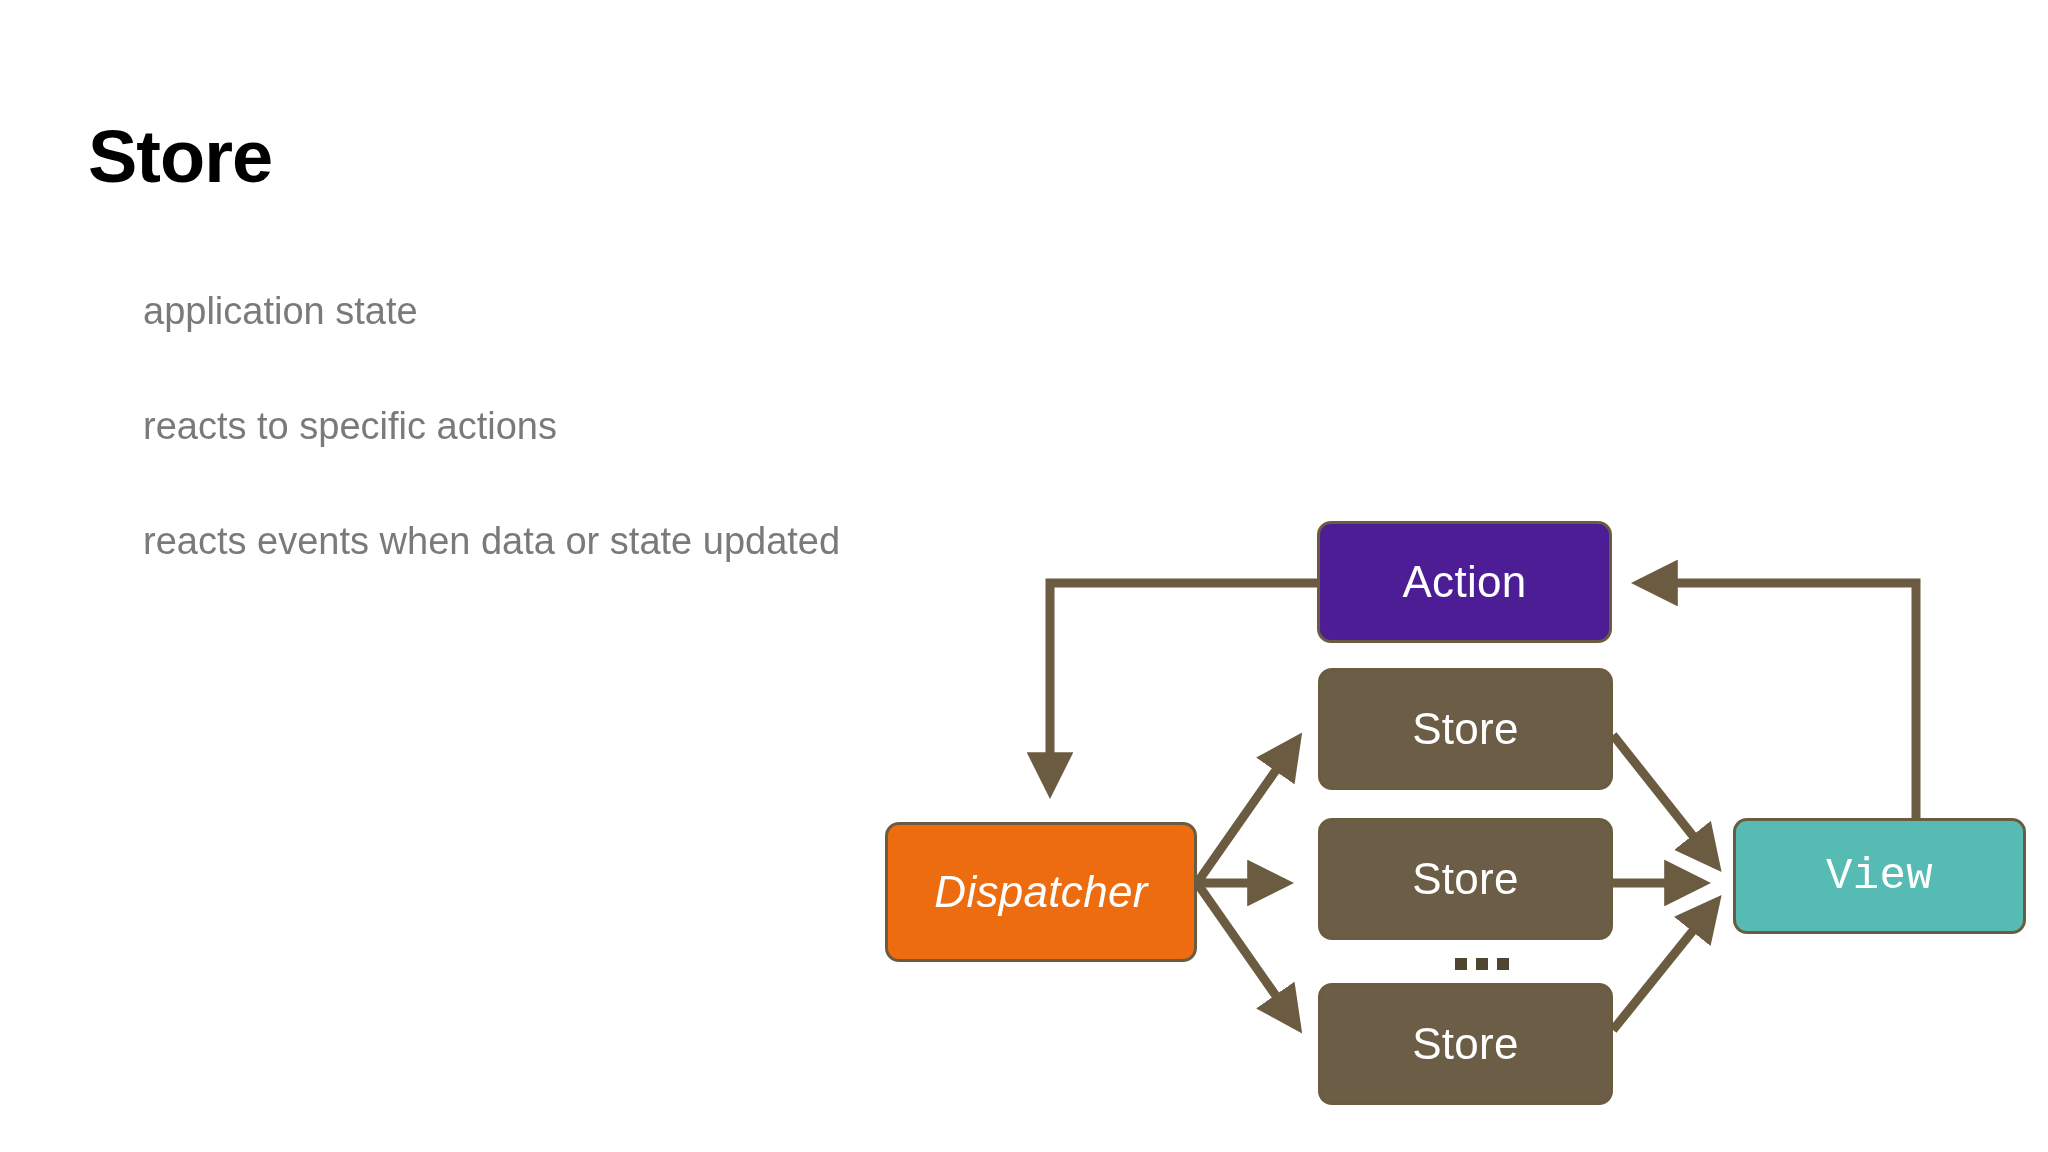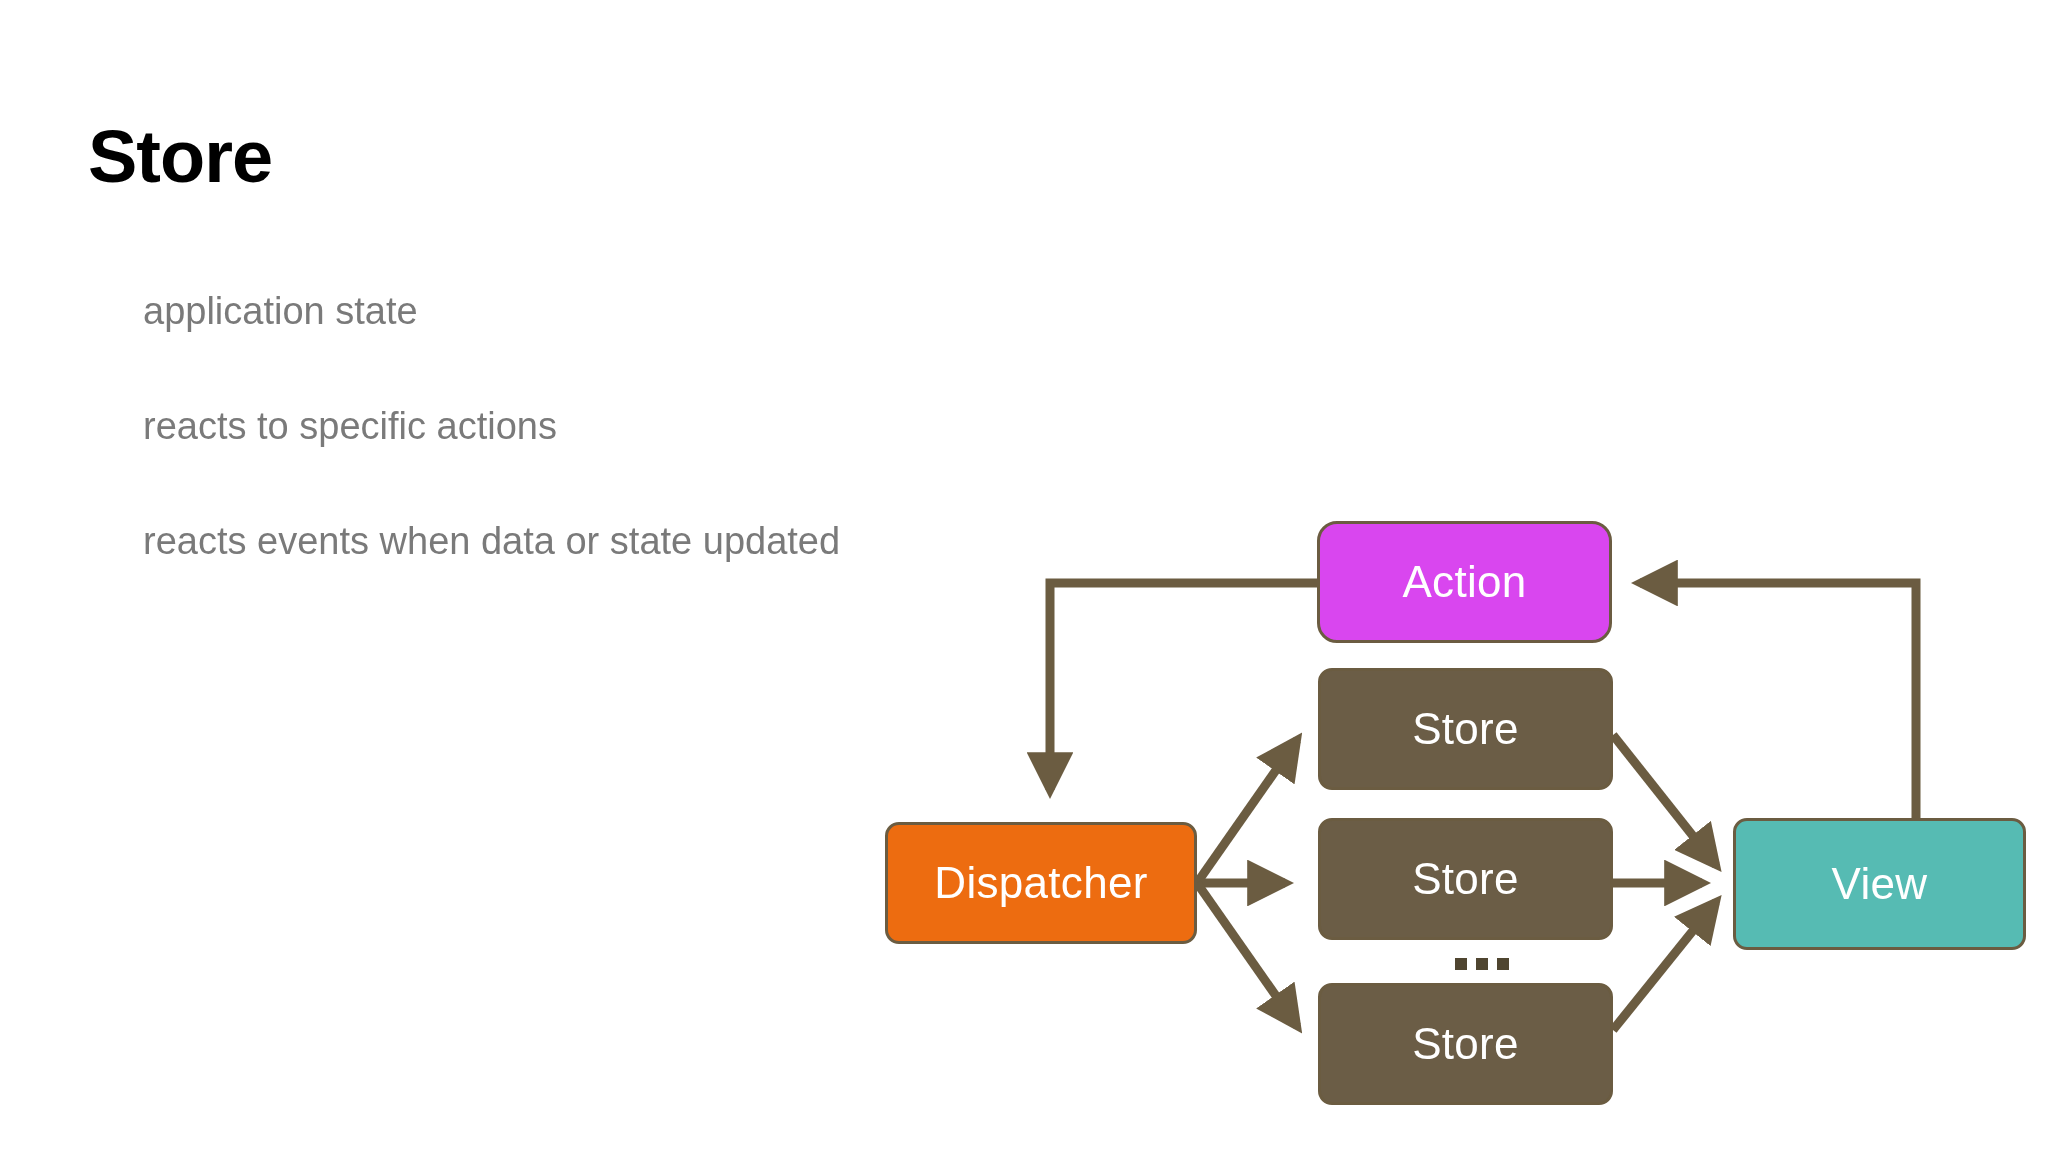--- a/index.html
+++ b/index.html
@@ -63,21 +63,21 @@
     border: 3px solid #6b5c41;
     box-sizing: border-box;
     display: flex;
     align-items: center;
     justify-content: center;
     color: #ffffff;
     font-size: 44px;
     font-weight: normal;
     letter-spacing: 0.3px;
   }
-  .node-action     { background: #d946ef; border-radius: 20px; }
+  .node-action     { background: #4c1d95; }
   .node-store      { background: #6b5d46; }
   .node-dispatcher { background: #ed6c10; }
   .node-view       { background: #56bbb3; }
 
   .ellipsis-dots {
     position: absolute;
     display: flex;
     gap: 9px;
   }
   .ellipsis-dots i {
@@ -128,29 +128,29 @@
   </svg>
 
   <div class="node-box node-action" style="left:1317px; top:521px; width:295px; height:122px;">
     <span>Action</span>
   </div>
 
   <div class="node-box node-store" style="left:1318px; top:668px; width:295px; height:122px;">
     <span>Store</span>
   </div>
 
-  <div class="node-box node-dispatcher" style="left:885px; top:822px; width:312px; height:122px;">
+  <div class="node-box node-dispatcher" style="left:885px; top:822px; width:312px; height:140px;font-style:italic;">
     <span>Dispatcher</span>
   </div>
 
   <div class="node-box node-store" style="left:1318px; top:818px; width:295px; height:122px;">
     <span>Store</span>
   </div>
 
-  <div class="node-box node-view" style="left:1733px; top:818px; width:293px; height:132px;">
+  <div class="node-box node-view" style="left:1733px; top:818px; width:293px; height:116px;font-family:Liberation Mono, monospace;">
     <span>View</span>
   </div>
 
   <div class="node-box node-store" style="left:1318px; top:983px; width:295px; height:122px;">
     <span>Store</span>
   </div>
 
   <div class="ellipsis-dots" style="left:1455px; top:958px;">
     <i></i>
     <i></i>

